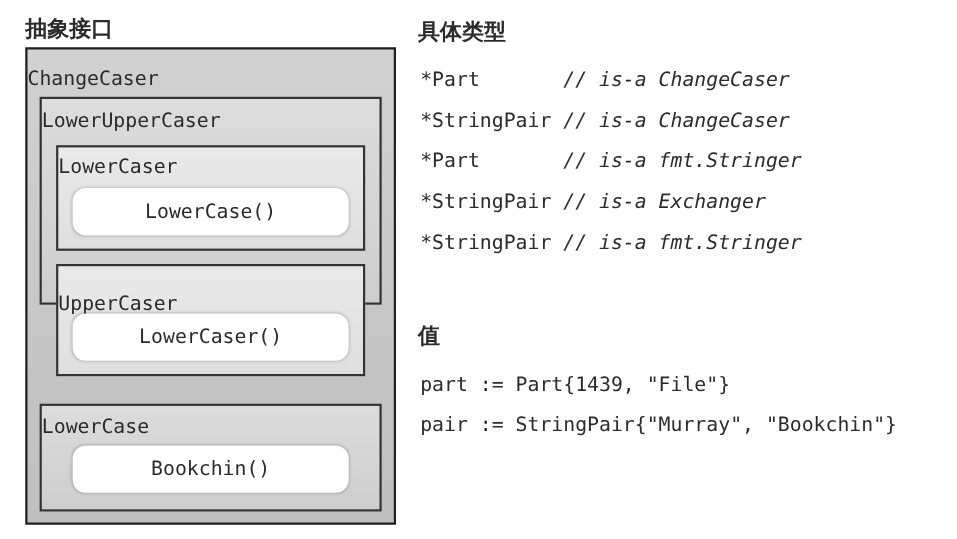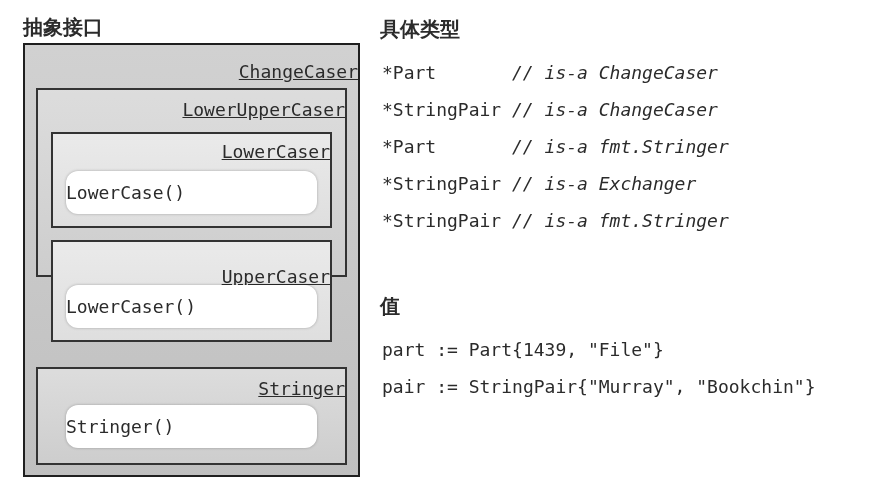--- a/index.html
+++ b/index.html
@@ -48,39 +48,38 @@
   .fixcaser-box{left:11px;top:322px;width:311px;height:98px;}
   .inner-box{
     border:2px solid var(--border_mid);
     background:linear-gradient(180deg, rgba(255,255,255,.25), rgba(0,0,0,.02)), var(--box_inner);
   }
   .lowercaser-box{left:13px;top:42px;width:281px;height:96px;}
   .uppercaser-box{left:13px;top:150px;width:281px;height:102px;}
 
   .box-label{
     position:absolute;left:0;right:0;
-    text-align:right;
+    text-align:left;
     font-size:18px;line-height:22px;
     color:var(--text);
     white-space:nowrap;
-    text-decoration:underline;
   }
   .outer-box > .box-label{top:16px;}
   .lowerupper-box > .box-label{top:9px;}
   .lowercaser-box > .box-label{top:7px;}
   .uppercaser-box > .box-label{top:24px;}
   .fixcaser-box > .box-label{top:9px;}
 
   .pill{
     position:absolute;
     width:251px;height:43px;
     background:var(--pill);
     border-radius:12px;
     box-shadow:0 0 3px rgba(0,0,0,.28);
-    text-align:left;
+    text-align:center;
     font-size:18px;line-height:43px;
     white-space:nowrap;
   }
   .lowercaser-box .pill{left:13px;top:37px;}
   .uppercaser-box .pill{left:13px;top:43px;}
   .fixcaser-box .pill{left:28px;top:36px;}
 
   .type-lines{position:absolute;left:382px;top:54px;}
   .value-lines{position:absolute;left:382px;top:331px;}
   .code-line{
@@ -109,22 +108,22 @@
         <div class="pill">LowerCase()</div>
       </div>
 
       <div class="box inner-box uppercaser-box">
         <div class="box-label">UpperCaser</div>
         <div class="pill">LowerCaser()</div>
       </div>
     </div>
 
     <div class="box mid-box fixcaser-box">
-      <div class="box-label">Stringer</div>
-      <div class="pill">Stringer()</div>
+      <div class="box-label">LowerCase</div>
+      <div class="pill">Bookchin()</div>
     </div>
   </div>
 
   <div class="cjk-title right-title">具体类型</div>
 
   <div class="type-lines">
     <div class="code-line"><span class="cname">*Part</span><span class="ccomment">// is-a ChangeCaser</span></div>
     <div class="code-line"><span class="cname">*StringPair</span><span class="ccomment">// is-a ChangeCaser</span></div>
     <div class="code-line"><span class="cname">*Part</span><span class="ccomment">// is-a fmt.Stringer</span></div>
     <div class="code-line"><span class="cname">*StringPair</span><span class="ccomment">// is-a Exchanger</span></div>

